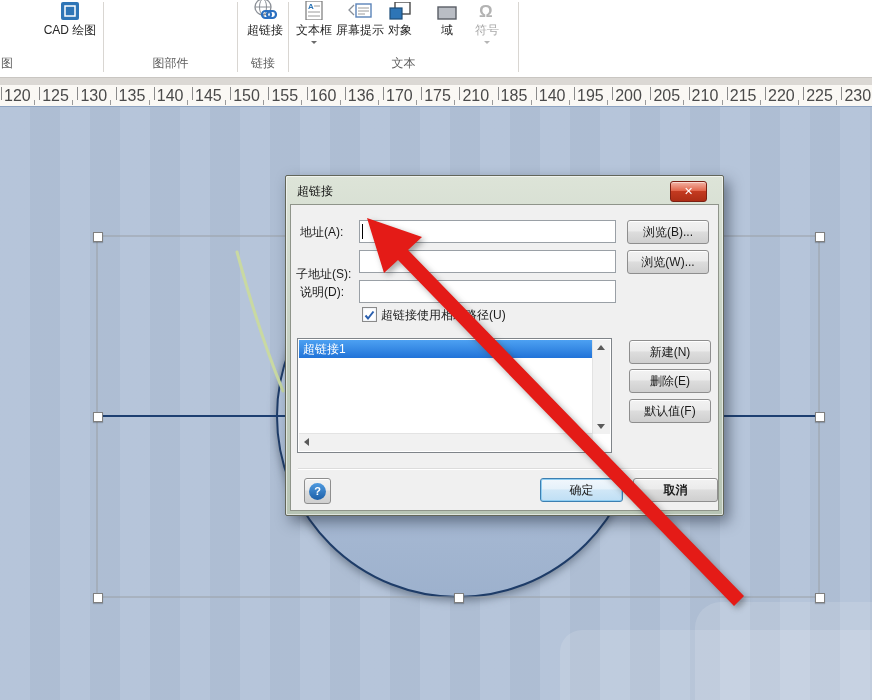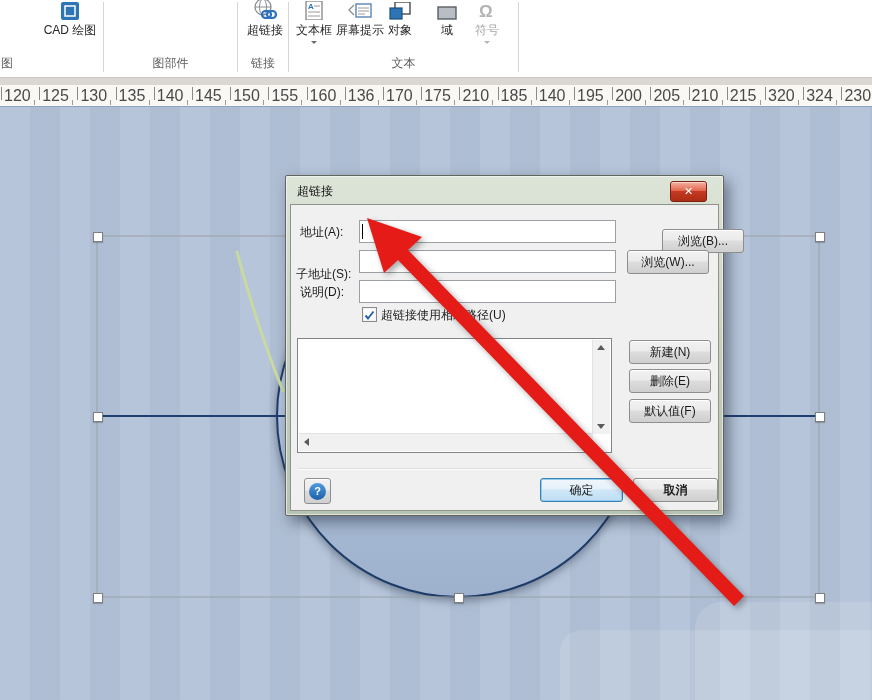--- a/index.html
+++ b/index.html
@@ -237,24 +237,24 @@
       <div class="tick-major" style="left:650.4000000000001px"></div>
       <div class="tick-label" style="left:653.4000000000001px">205</div>
       <div class="tick-minor" style="left:683.4000000000001px"></div>
       <div class="tick-major" style="left:688.6px"></div>
       <div class="tick-label" style="left:691.6px">210</div>
       <div class="tick-minor" style="left:721.6px"></div>
       <div class="tick-major" style="left:726.8000000000001px"></div>
       <div class="tick-label" style="left:729.8000000000001px">215</div>
       <div class="tick-minor" style="left:759.8000000000001px"></div>
       <div class="tick-major" style="left:765px"></div>
-      <div class="tick-label" style="left:768px">320</div>
+      <div class="tick-label" style="left:768px">220</div>
       <div class="tick-minor" style="left:798px"></div>
       <div class="tick-major" style="left:803.2px"></div>
-      <div class="tick-label" style="left:806.2px">324</div>
+      <div class="tick-label" style="left:806.2px">225</div>
       <div class="tick-minor" style="left:836.2px"></div>
       <div class="tick-major" style="left:841.4000000000001px"></div>
       <div class="tick-label" style="left:844.4000000000001px">230</div>
     </div>
 
   <div class="canvas">
 
     <div class="blob" style="left:695px;top:495px;width:260px;height:130px;border-radius:26px;"></div>
     <div class="blob" style="left:560px;top:523px;width:400px;height:100px;border-radius:22px;"></div>
 
@@ -281,37 +281,38 @@
   </div>
 
   <div class="dialog">
     <div class="dlg-title">超链接</div>
     <div class="dlg-close">✕</div>
     <div class="dlg-body"></div>
 
     <div class="dlg-label" style="left:14px;top:48px;">地址(A):</div>
     <input class="dlg-input" style="left: 73px; top: 44px;" value="">
     <div class="caret" style="left:76px;top:48px;"></div>
-    <div class="w7btn" style="left:341px;top:53px;width:80px;margin-left:35px;">浏览(B)...</div>
+    <div class="w7btn" style="left:341px;top:44px;width:80px;">浏览(B)...</div>
 
     <div class="dlg-label" style="left:10px;top:90px;">子地址(S):</div>
     <input class="dlg-input" style="left: 73px; top: 74px;" value="">
     <div class="w7btn" style="left:341px;top:74px;width:80px;">浏览(W)...</div>
 
     <div class="dlg-label" style="left:14px;top:108px;">说明(D):</div>
     <input class="dlg-input" style="left: 73px; top: 104px;" value="">
 
     <div class="checkbox" style="left:76px;top:131px;">
       <svg id="checkmark" width="13" height="13">
           <path d="M2.5,6.5 L5,9.5 L10.5,2.5" fill="none" stroke="#2a5fae" stroke-width="2"></path>
         </svg>
     </div>
     <div class="dlg-label" style="left:95px;top:131px;">超链接使用相对路径(U)</div>
 
     <div class="listbox">
+      <div class="list-item-sel">超链接1</div>
       <div class="vscroll">
         <div class="sb-btn" style="left:0;top:0;">
             <span class="tri-up"></span>
           </div>
         <div class="sb-btn" style="left:0;bottom:0;">
             <span class="tri-dn"></span>
           </div>
       </div>
       <div class="hscroll">
         <div class="sb-btn" style="left:0;top:0;">

